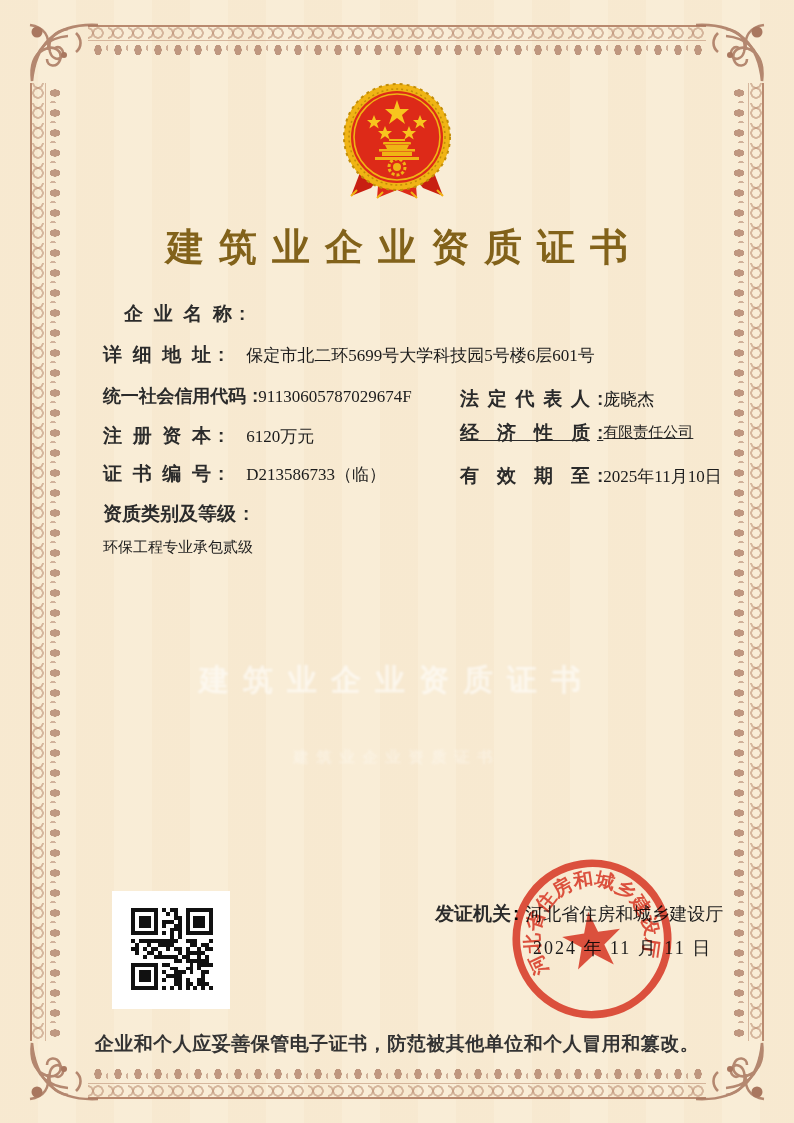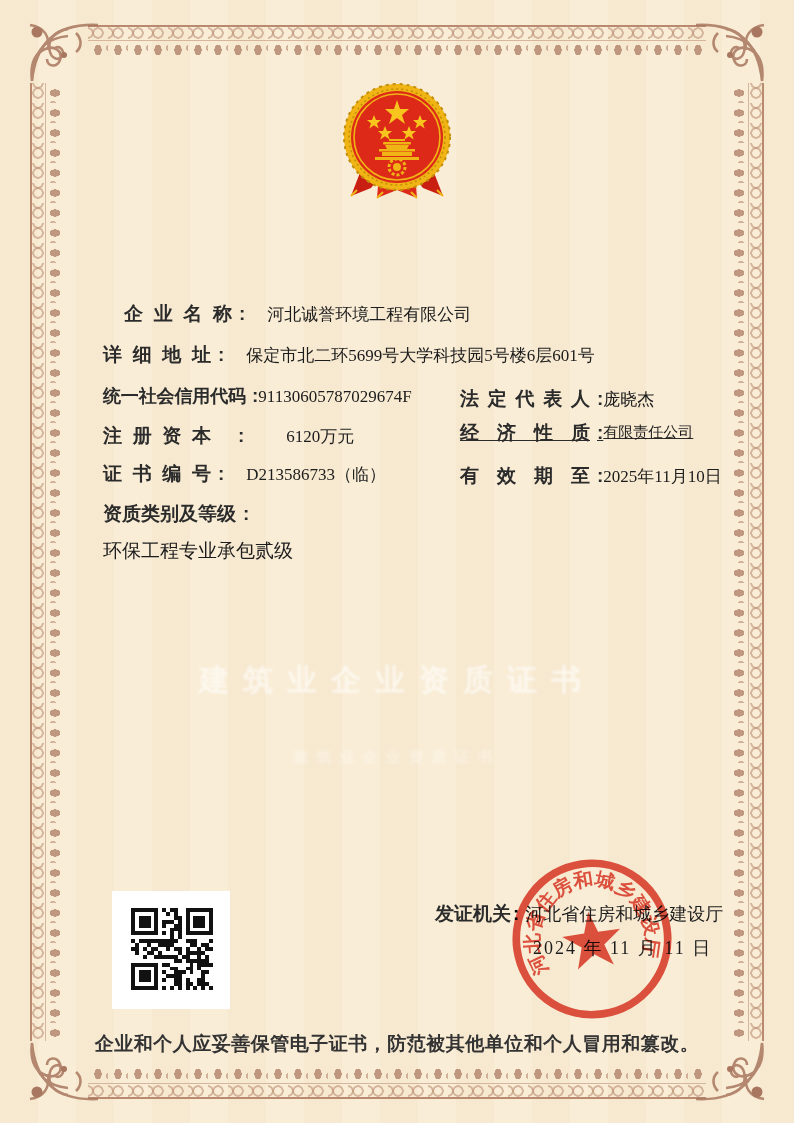--- a/index.html
+++ b/index.html
@@ -46,32 +46,32 @@
       font-weight:bold;z-index:1;filter:blur(1px);pointer-events:none;}
   .wm1{top:660px;font-size:30px;letter-spacing:14px;}
   .wm2{top:748px;font-size:15px;letter-spacing:8px;opacity:.55;}
   
   .content{position:absolute;inset:0;z-index:2;}
   .emblem{position:absolute;left:50%;top:82px;transform:translateX(-50%);}
   .title{position:absolute;top:222px;left:0;right:0;text-align:center;color:var(--title);
      font-size:38px;font-weight:bold;letter-spacing:15px;text-indent:15px;}
   .frow{position:absolute;left:103px;display:flex;align-items:baseline;color:var(--text);}
   .frow.rcol{left:460px;justify-content:flex-end;}
-  .r1{top:301px;margin-left:21px;}.r2{top:342px;}.r3{top:384px;}.r3b{top:386px;}.r4{top:423px;gap:20px;}.r4b{top:420px;text-decoration:underline;}
+  .r1{top:301px;margin-left:21px;}.r2{top:342px;}.r3{top:384px;}.r3b{top:386px;}.r4{top:423px;}.r4b{top:420px;text-decoration:underline;}
   .r5{top:461px;}.r5b{top:463px;}.r6{top:501px;}
   .jl{display:inline-block;text-align:justify;text-align-last:justify;font-weight:bold;font-size:19px;}
   .w108{width:108px;}
   .w142{width:142px;font-size:18px;letter-spacing:-1px;}
   .w130{width:130px;}
   .nat{font-weight:bold;font-size:19px;}
   .colon{font-weight:bold;font-size:19px;margin-left:7px;}
   .val{font-family:"Liberation Serif",serif;color:var(--value_text);font-size:17px;margin-left:22px;white-space:nowrap;}
   .val.tight{margin-left:0;}
   .val.sm{font-size:15px;position:relative;top:-2px;}
-  .qualval{position:absolute;left:103px;top:538px;font-family:"Liberation Serif",serif;font-size:19px;color:var(--value_text);}
+  .qualval{position:absolute;left:103px;top:538px;font-family:"Liberation Serif",serif;font-size:15px;color:var(--value_text);}
   
   .qrnote{position:absolute;left:105px;top:855px;width:135px;text-align:center;
      font-weight:bold;font-size:13px;line-height:17px;color:var(--text);}
   .qrbox{position:absolute;left:112px;top:891px;width:118px;height:118px;background:var(--qr_bg);}
   #qr{position:absolute;left:19px;top:17px;width:82px;height:82px;display:grid;
       grid-template-columns:repeat(21,1fr);grid-template-rows:repeat(21,1fr);}
   #qr i{display:block;}
   #qr i.d{background:var(--qr_dark);}
   
   .issuer{position:absolute;left:435px;top:901px;display:flex;align-items:baseline;white-space:nowrap;}
@@ -163,25 +163,25 @@
         <rect x="52" y="67" width="36" height="2.5"></rect>
         <rect x="55" y="70" width="30" height="4"></rect>
         <rect x="48" y="75" width="44" height="3"></rect>
         <rect x="62" y="57" width="16" height="2"></rect>
       </g>
 
       <circle cx="70" cy="85" r="8" fill="none" stroke="#f0b414" stroke-width="3" stroke-dasharray="3 2"></circle>
       <circle cx="70" cy="85" r="4" fill="#f0b414"></circle>
     </svg>
 
+    <div class="title">建筑业企业资质证书</div>
 
     <div class="frow r1">
       <span class="jl w108">企业名称</span>
         <span class="colon">:</span>
-        <span class="val">河北诚誉环境工程有限公司</span>
     </div>
     <div class="frow r2">
       <span class="jl w108">详细地址</span>
         <span class="colon">:</span>
         <span class="val">保定市北二环5699号大学科技园5号楼6层601号</span>
     </div>
     <div class="frow r3">
       <span class="jl w142">统一社会信用代码</span>
         <span class="colon">:</span>
         <span class="val tight">91130605787029674F</span>

